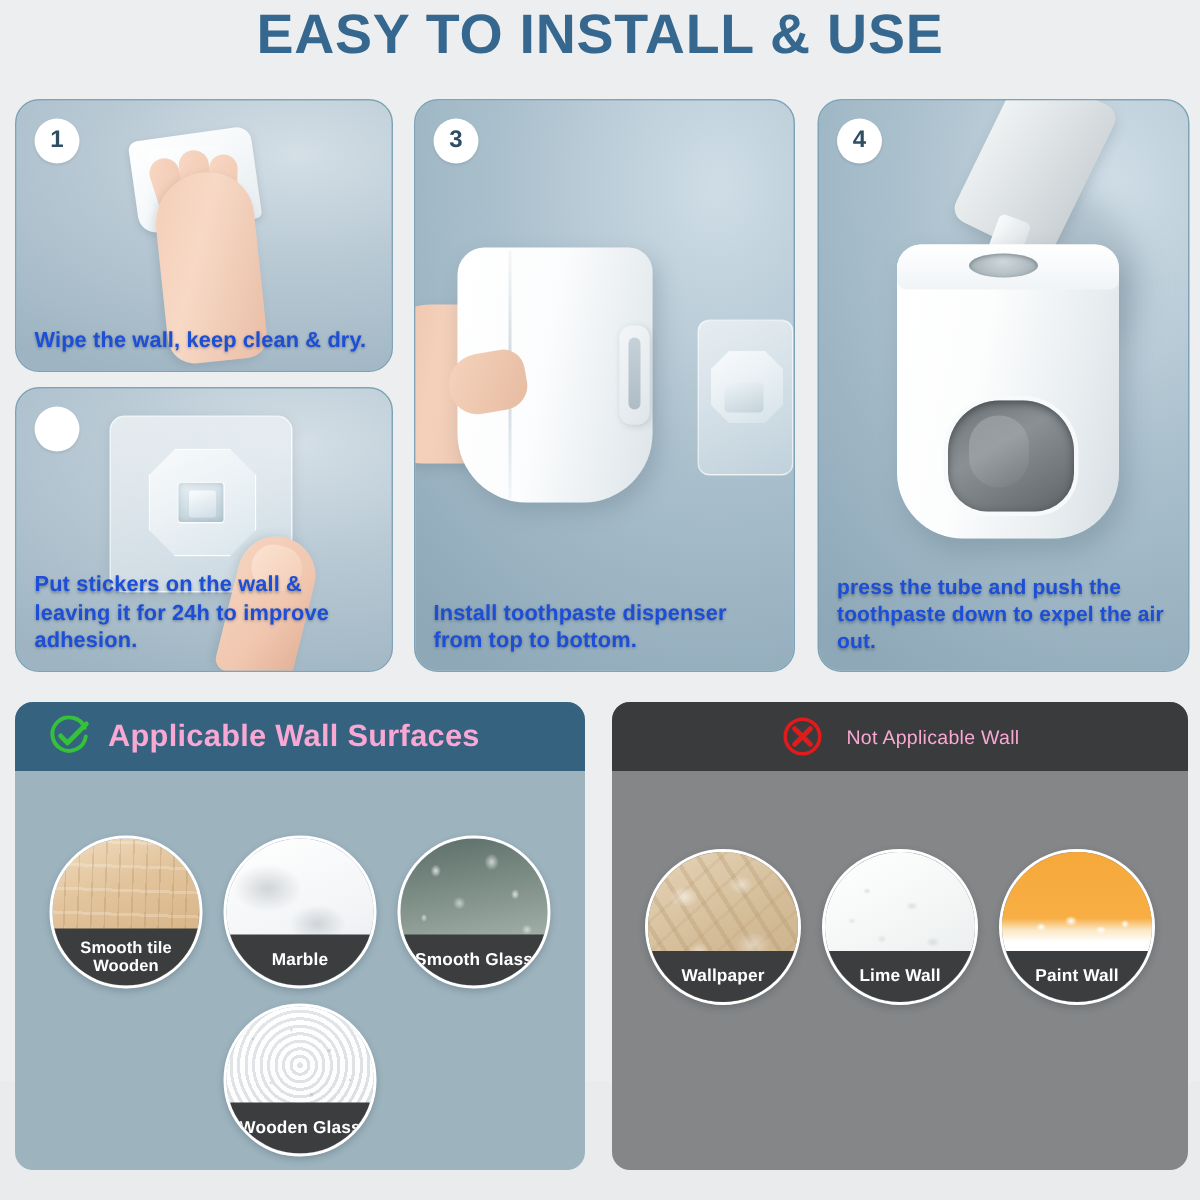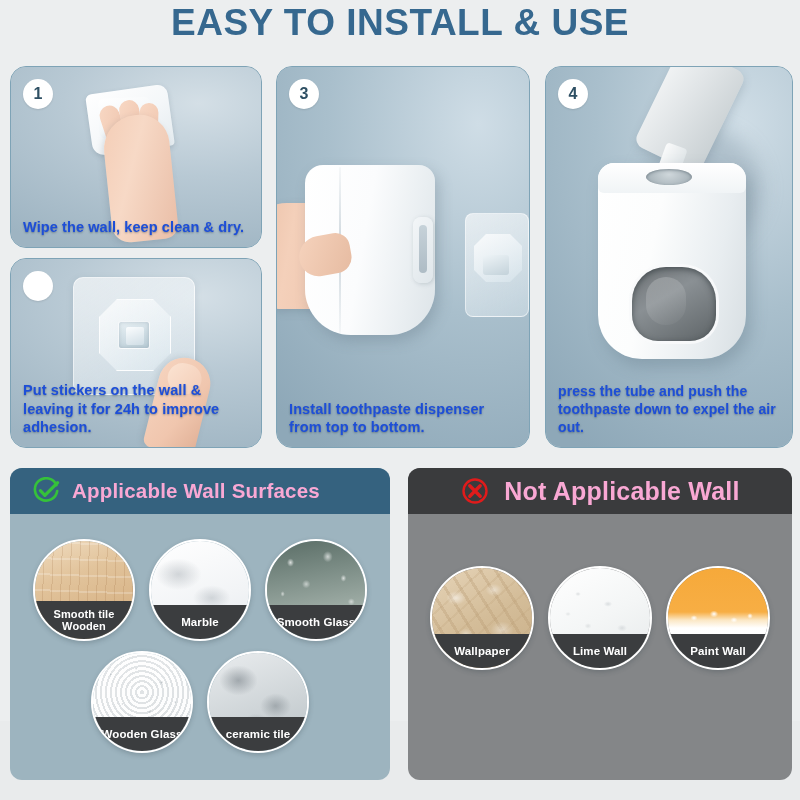--- a/index.html
+++ b/index.html
@@ -236,32 +236,32 @@
   .card-head {
     height: 46px; display: flex; align-items: center; gap: 12px;
     padding-left: 22px;
   }
   .head-ok { background: #35627f; }
   .head-no { background: #3a3b3d; justify-content: center; gap: 14px; padding-left: 0; }
 
   .head-title {
     color: #f9a8d4; font-size: 20.5px; font-weight: bold; letter-spacing: .2px;
   }
-  .head-no .head-title { font-weight: bold; font-size: 25px; }
+  .head-no .head-title { font-weight: normal; font-size: 13px; }
 
   .icon-check, .icon-cross { flex: 0 0 auto; display:block; }
 
   .grid {
     display: flex; flex-wrap: wrap;
     justify-content: center;
     align-content: flex-start;
     padding: 14px 0 0 0;
     gap: 10px 14px;
   }
-  .grid-ok  { padding-top: 25px; }
+  .grid-ok  { padding-top: 25px; margin-top: 18px; }
   .grid-no  { padding-top: 52px; }
 
   .swatch {
     position: relative;
     width: 102px; height: 102px; border-radius: 50%;
     overflow: hidden;
     border: 2px solid #ffffff;
     box-shadow: 0 2px 5px rgba(40,55,65,.25);
   }
   .grid-no .swatch { width: 104px; height: 104px; }
@@ -451,24 +451,20 @@
           <div class="sw-fill tex-smoothglass"></div>
           <div class="sw-label">Smooth Glass</div>
         </div>
 
         <div class="swatch">
           <div class="sw-fill tex-frosted"></div>
           <div class="sw-label">Wooden Glass</div>
         </div>
 
 
-        <div class="swatch">
-          <div class="sw-fill tex-ceramic"></div>
-          <div class="sw-label">ceramic tile</div>
-        </div>
 
       </div>
     </div>
 
     <div class="card card-no">
       <div class="card-head head-no">
         <svg class="icon-cross" width="30" height="30" viewBox="0 0 30 30">
           <circle cx="15" cy="15" r="11.5" fill="none" stroke="#e01b1b" stroke-width="2.4"></circle>
           <path d="M9.8 9.8 L20.2 20.2 M20.2 9.8 L9.8 20.2" fill="none" stroke="#e01b1b" stroke-width="3.4" stroke-linecap="round"></path>
         </svg>

